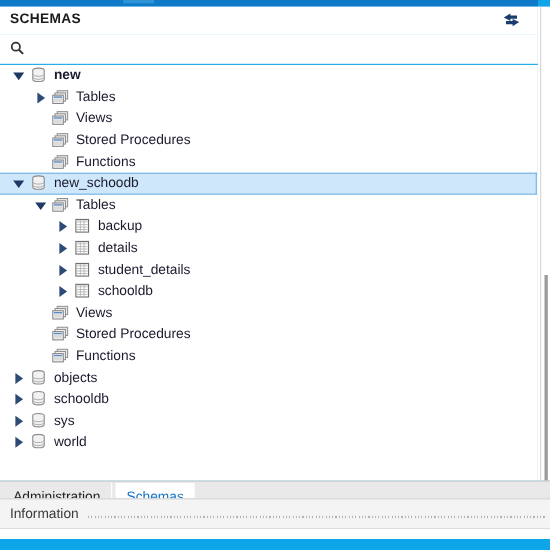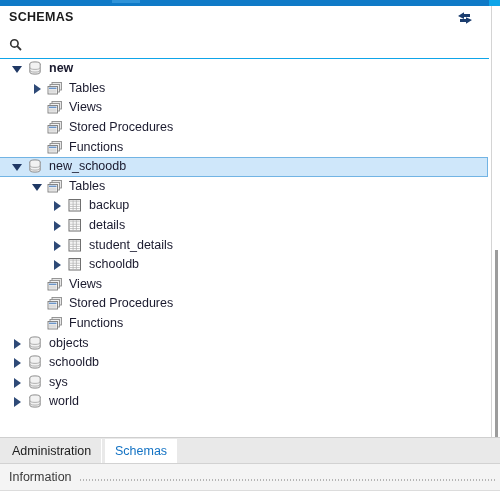--- a/index.html
+++ b/index.html
@@ -220,21 +220,21 @@
   }
   .tab.active {
     left: 105px;
     color: #1473c4;
     background: #ffffff;
   }
 
   
   .infobar {
     position: absolute;
-    top: 463px;
+    top: 453px;
     left: 0;
     width: 500px;
     height: 37px;
     background: #f4f4f4;
     border-top: 1px solid #d2d2d2;
     box-sizing: border-box;
   }
   .info-label {
     position: absolute;
     left: 9px;

